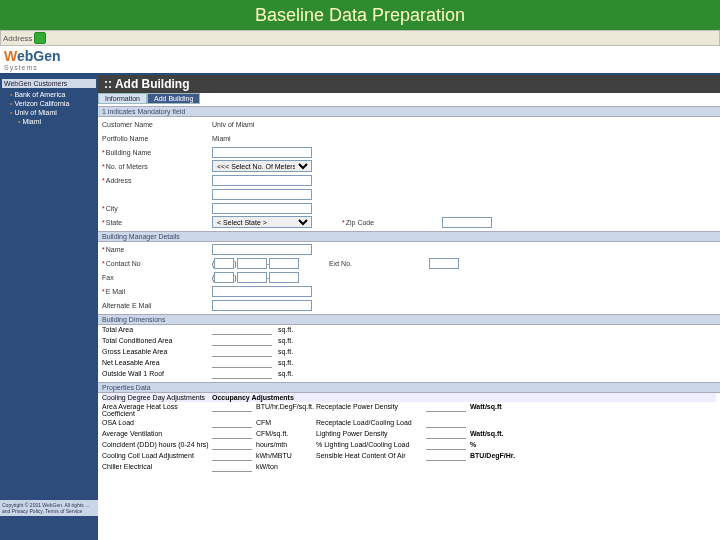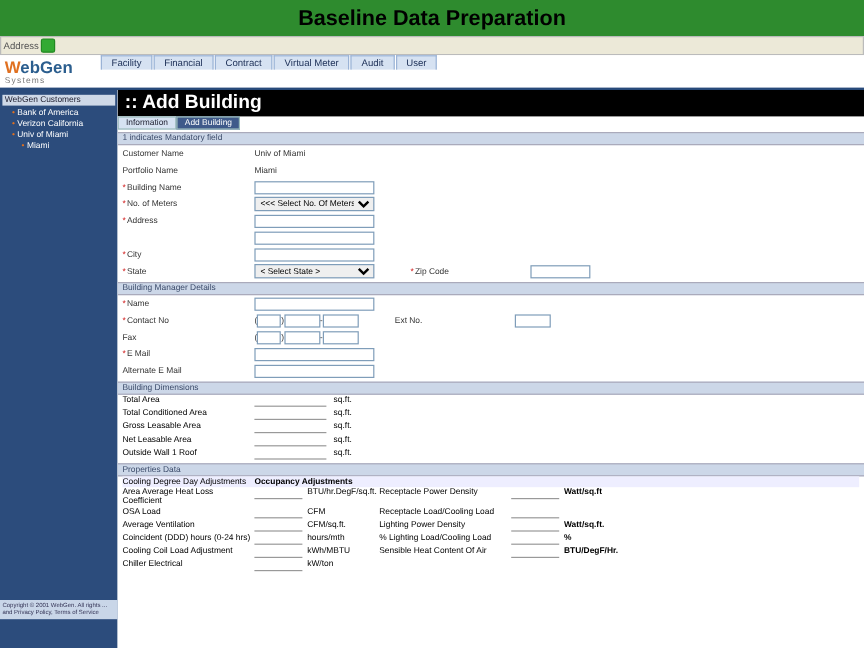--- a/index.html
+++ b/index.html
@@ -1,17 +1,17 @@
 <!DOCTYPE html>
 <html><head>
 <meta charset="utf-8">
 <style>
 *{margin:0;padding:0;box-sizing:border-box;font-family:Arial,Helvetica,sans-serif}
 body{width:720px;height:540px;background:#fff;overflow:hidden;font-size:8px}
-.title-bar{background:#2e8b2e;color:#000000;text-align:center;height:30px;line-height:30px;font-size:18px;font-weight:bold}
+.title-bar{background:#2e8b2e;color:#fef9c3;text-align:center;height:30px;line-height:30px;font-size:18px;font-weight:normal}
 .addr-bar{height:16px;background:#ece9d8;border:1px solid #bbb;display:flex;align-items:center;padding:0 2px;gap:2px}
 .addr-bar .lbl{color:#555;font-size:8px}
 .addr-bar input{flex:1;height:12px;font-size:7px;border:1px solid #7f9db9;padding:0 2px}
 .addr-bar .go{width:12px;height:12px;background:#3a3;border:1px solid #282;border-radius:2px}
 
 .hdr{display:flex;align-items:flex-start;background:#fff;border-bottom:2px solid #284a7a}
 .logo{width:84px;padding:2px 4px}
 .logo .wg{font-size:14px;font-weight:bold;color:#2b5e8e}
 .logo .wg span{color:#e07020}
 .logo .sys{font-size:7px;color:#777;letter-spacing:1px}
@@ -22,21 +22,21 @@
 .trow2 .tab{background:#d6e2f2;color:#1a2d55;border-color:#9bb3d6}
 
 .main{display:flex;height:478px}
 .sidebar{width:98px;background:#2c4c7c;color:#fff;padding:4px 2px;font-size:7px}
 .sidebar .shdr{background:#cfd9e8;color:#223;padding:1px 2px;margin-bottom:2px}
 .sidebar .itm{padding:1px 0 1px 8px;cursor:pointer}
 .sidebar .itm::before{content:"• ";color:#e07020}
 .sidebar .sub{padding-left:16px}
 
 .content{flex:1;background:#fff;overflow:auto}
-.breadcrumb{background:#000000;color:#fff;padding:2px 6px;font-size:16px;font-weight:bold}
+.breadcrumb{background:#404040;color:#fff;padding:2px 6px;font-size:12px;font-weight:bold}
 .subtabs{display:flex;font-size:7px}
 .subtabs .st{background:#d6e2f2;color:#223;padding:1px 6px;border:1px solid #9bb;cursor:pointer}
 .subtabs .st.sel{background:#3f5a8a;color:#fff}
 
 .section-hdr{background:#ccd7e8;color:#3b4b6a;font-size:7px;padding:1px 4px;margin-top:2px;border-top:1px solid #aab;border-bottom:1px solid #aab}
 .form-area{padding:0 4px}
 .row{display:flex;align-items:center;padding:1px 0;font-size:7px;color:#333;min-height:14px}
 .row .lbl{width:110px}
 .row .req::before{content:"*";color:#c00;margin-right:1px}
 .row input[type=text]{height:11px;font-size:7px;border:1px solid #7f9db9;padding:0 2px}
@@ -75,28 +75,20 @@
   <span class="lbl">Address</span>
   <span class="go"></span>
 </div>
 
 <div class="hdr">
   <div class="logo">
     <div class="wg"><span>W</span>ebGen</div>
     <div class="sys">Systems</div>
   </div>
   <div class="tabs">
-    <div class="trow trow2" id="nav2">
-        <div class="tab">Facility</div>
-        <div class="tab">Financial</div>
-        <div class="tab">Contract</div>
-        <div class="tab">Virtual Meter</div>
-        <div class="tab">Audit</div>
-        <div class="tab">User</div>
-      </div>
   </div>
 </div>
 
 <div class="main">
   <div class="sidebar">
     <div class="shdr">WebGen Customers</div>
     <div id="side-items">
         <div class="itm">Bank of America</div>
         <div class="itm">Verizon California</div>
         <div class="itm">Univ of Miami</div>

